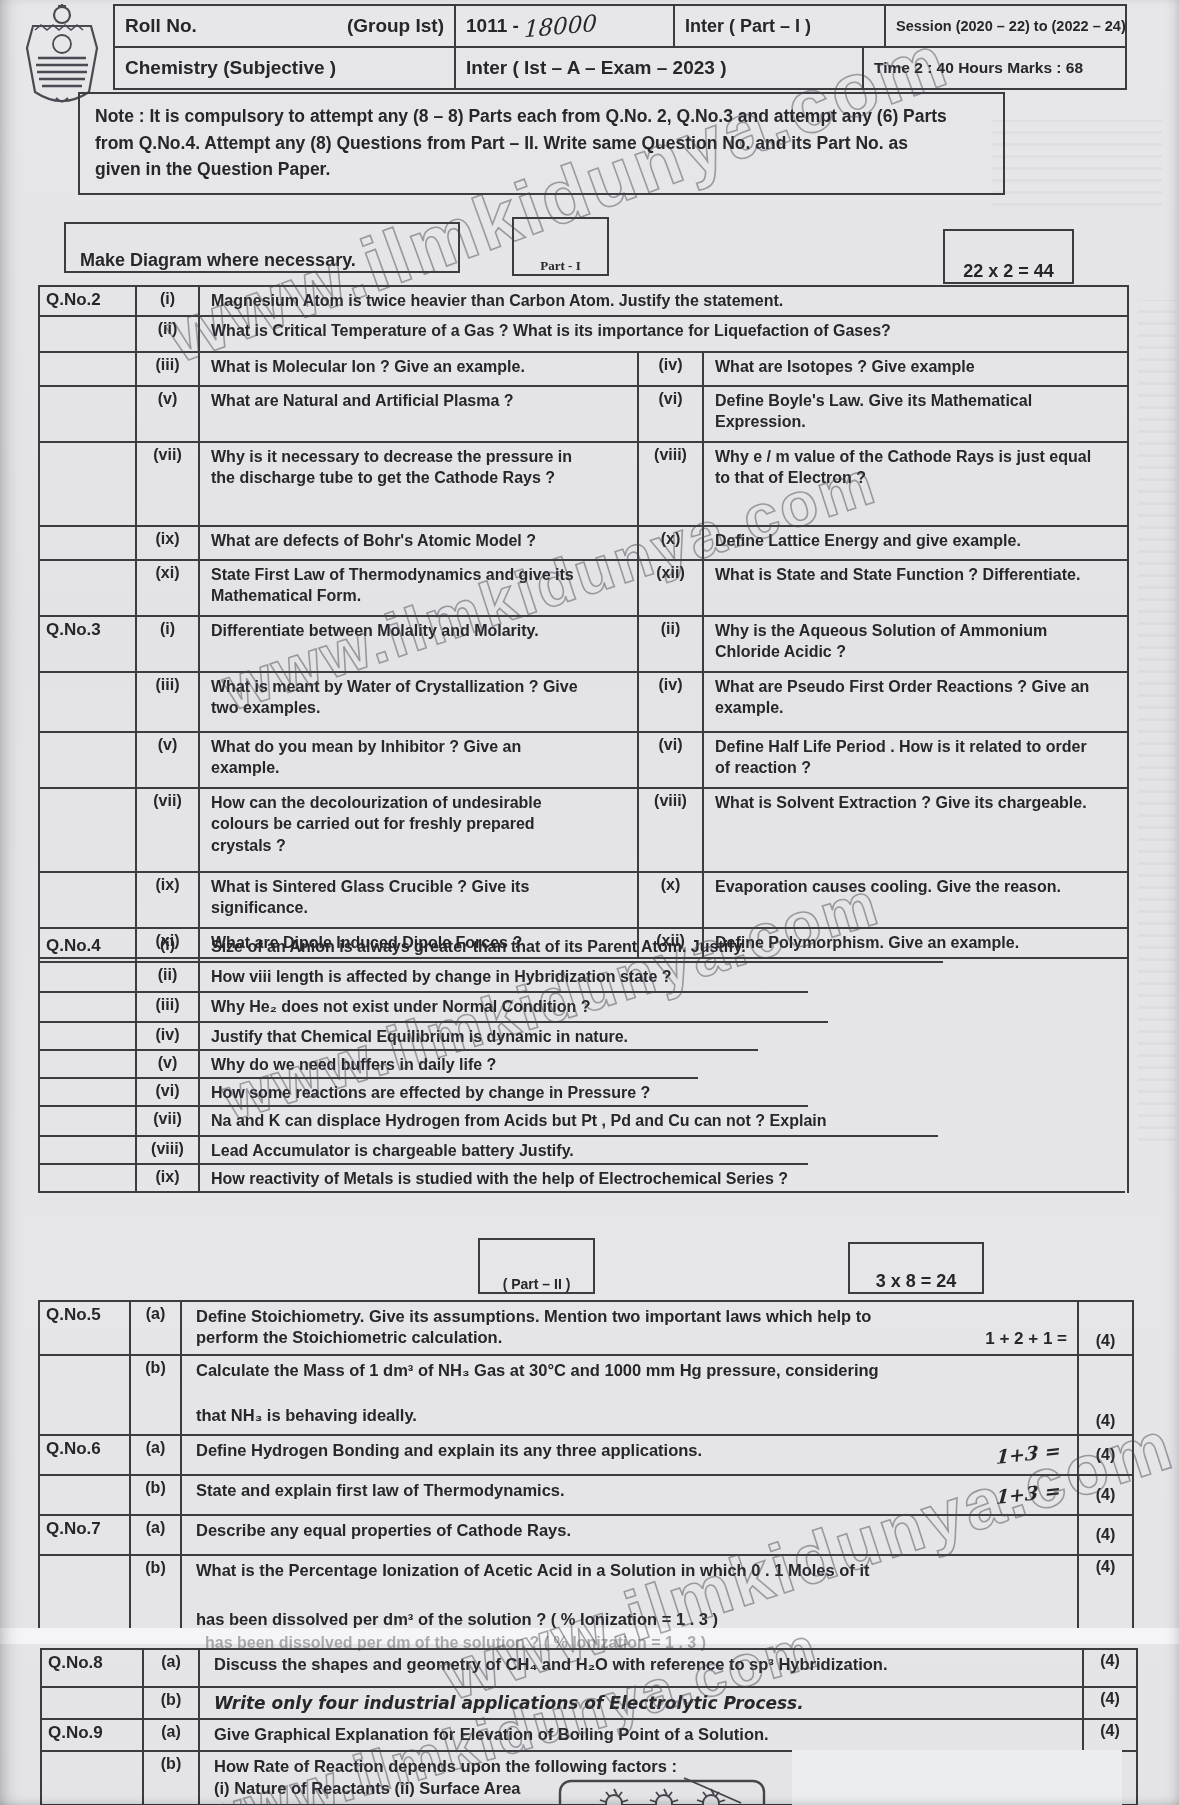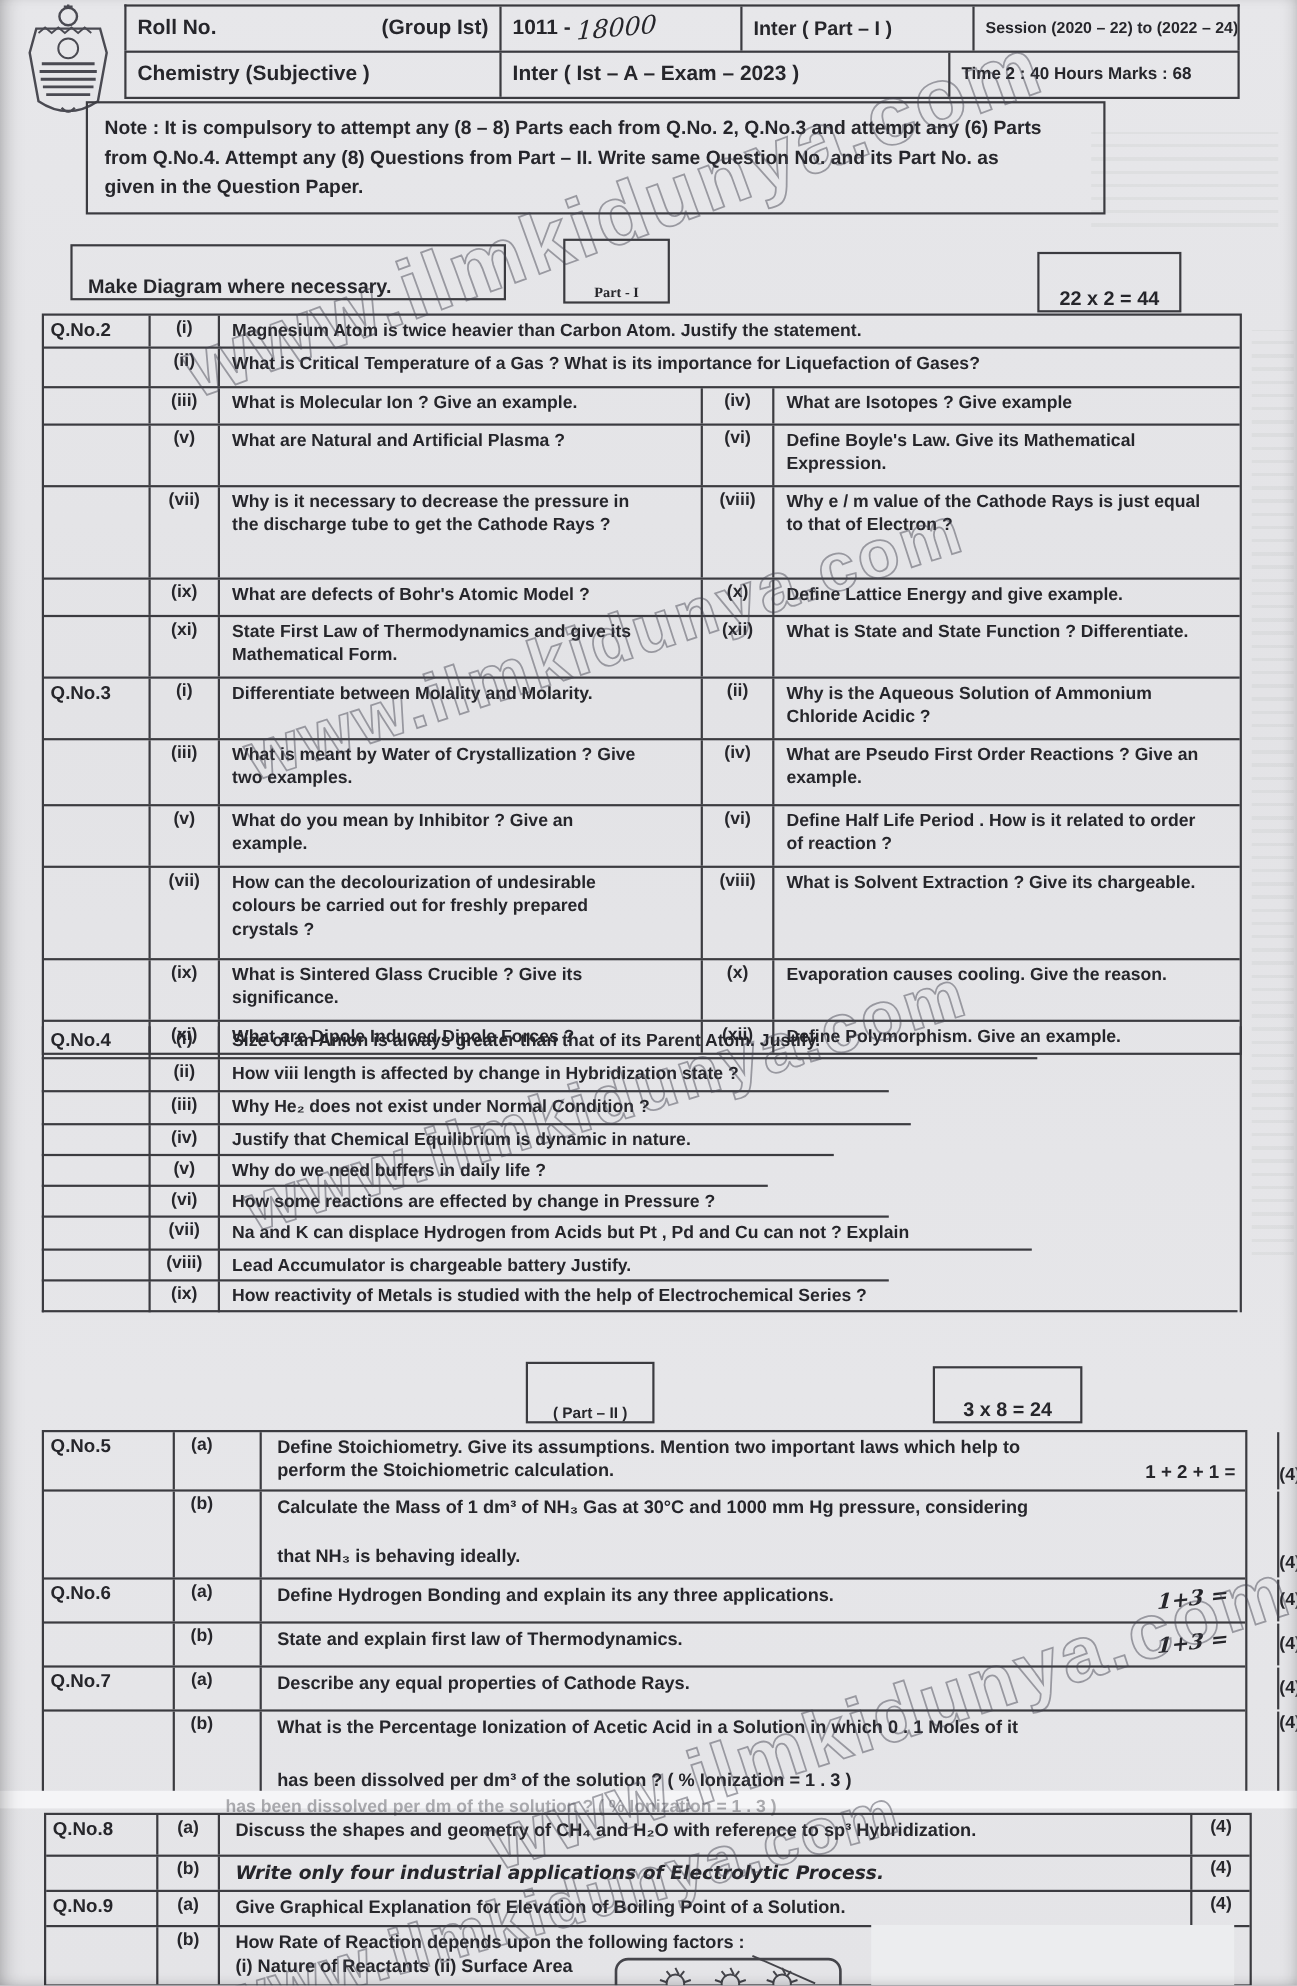--- a/index.html
+++ b/index.html
@@ -41,21 +41,21 @@
   .txt .inner{max-width:378px;display:block;}
   .p1b{left:38px;top:933px;width:1087px;z-index:3;border-left:2px solid var(--ln);border-right:2px solid var(--ln);}
   .p4r{display:grid;grid-template-columns:95px 63px 1fr;position:relative;}
   .p4r::after{content:'';position:absolute;left:-2px;bottom:0;height:2px;background:var(--ln);width:var(--uw,1087px);}
 
   
   .p2{z-index:3;border:2px solid var(--ln);}
   .p2a{left:38px;top:1300px;width:1092px;}
   .p2b{left:40px;top:1648px;width:1094px;}
   .p2r{display:grid;}
-  .p2a .p2r{grid-template-columns:89px 51px 897px 1fr;gap:28px;}
+  .p2a .p2r{grid-template-columns:89px 51px 897px 1fr;}
   .p2b .p2r{grid-template-columns:100px 56px 884px 1fr;}
   .p2r + .p2r{border-top:2px solid var(--ln);}
   .p2r .content{border-left:2px solid var(--ln);position:relative;font-weight:700;font-size:16.5px;
                 line-height:1.3;padding:4px 10px 4px 14px;display:flex;flex-direction:column;}
   .p2r .content.spread{justify-content:space-between;padding-bottom:8px;}
   .p2r .marks{border-left:2px solid var(--ln);display:flex;justify-content:center;font-weight:700;font-size:16px;align-items:center;}
   .p2r .marks.t{align-items:flex-start;padding-top:2px;}
   .p2r .marks.b{align-items:flex-end;padding-bottom:4px;}
   .formula{position:absolute;right:10px;bottom:4px;font-weight:700;font-size:17px;}
   .formula.hand{font-size:19px;bottom:auto;top:50%;transform:translateY(-55%) rotate(-6deg) skewX(-10deg);right:16px;}

